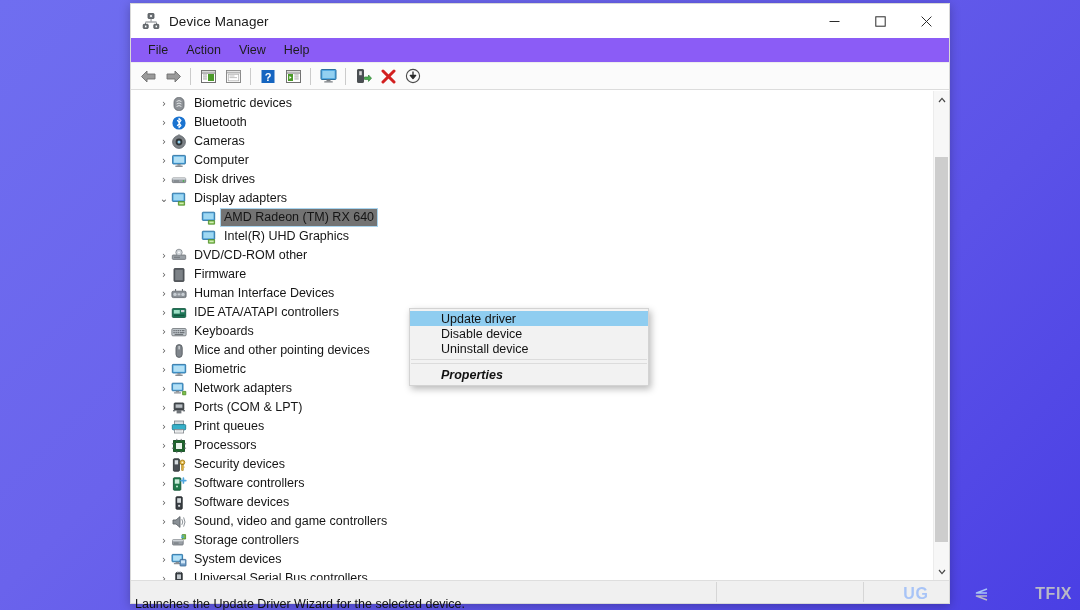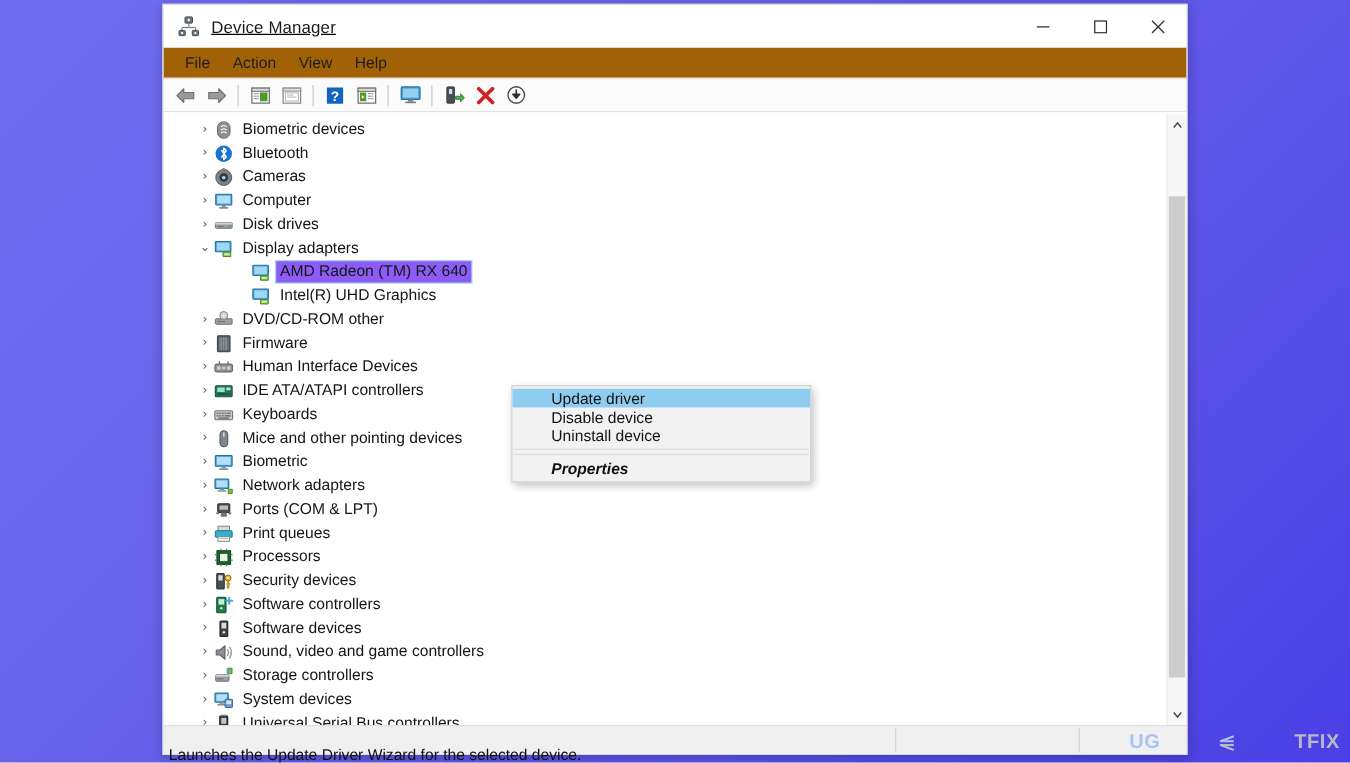--- a/index.html
+++ b/index.html
@@ -27,21 +27,20 @@
   }
 
   
   #titlebar {
     height: 34px;
     background: #ffffff;
     display: flex;
     align-items: center;
     flex: 0 0 auto;
     position: relative;
-    text-decoration: underline;
   }
   #title-icon {
     margin-left: 11px;
     width: 18px; height: 18px;
     position: relative;
     flex: 0 0 auto;
   }
   #title-text {
     margin-left: 9px;
     font-size: 13.5px;
@@ -57,21 +56,21 @@
   .wc {
     width: 46px; height: 34px;
     display: flex; align-items: center; justify-content: center;
     color: #2b2b2b;
   }
   .wc svg { display: block; }
 
   
   #menubar {
     height: 25px;
-    background: #a16207;
+    background: #8b5cf6;
     display: flex;
     align-items: center;
     padding-left: 8px;
     flex: 0 0 auto;
     border-bottom: 1px solid #ededed;
   }
   .menuitem {
     font-size: 12.5px;
     color: #1d1d1d;
     padding: 3px 9px;
@@ -134,21 +133,21 @@
     font-family: "DejaVu Sans", sans-serif;
   }
   .devicon {
     width: 16px; height: 16px;
     flex: 0 0 16px;
     margin-right: 7px;
     position: relative;
   }
   .rowlabel { line-height: 1; }
   .row.selected .rowlabel {
-    background: #8b5cf6;
+    background: #737373;
     box-shadow: 0 0 0 1px #a9d4ee;
     padding: 2px 3px;
     margin: -2px -3px;
     text-align: right;
   }
 
   
   #scrollbar {
     width: 16px;
     flex: 0 0 16px;

